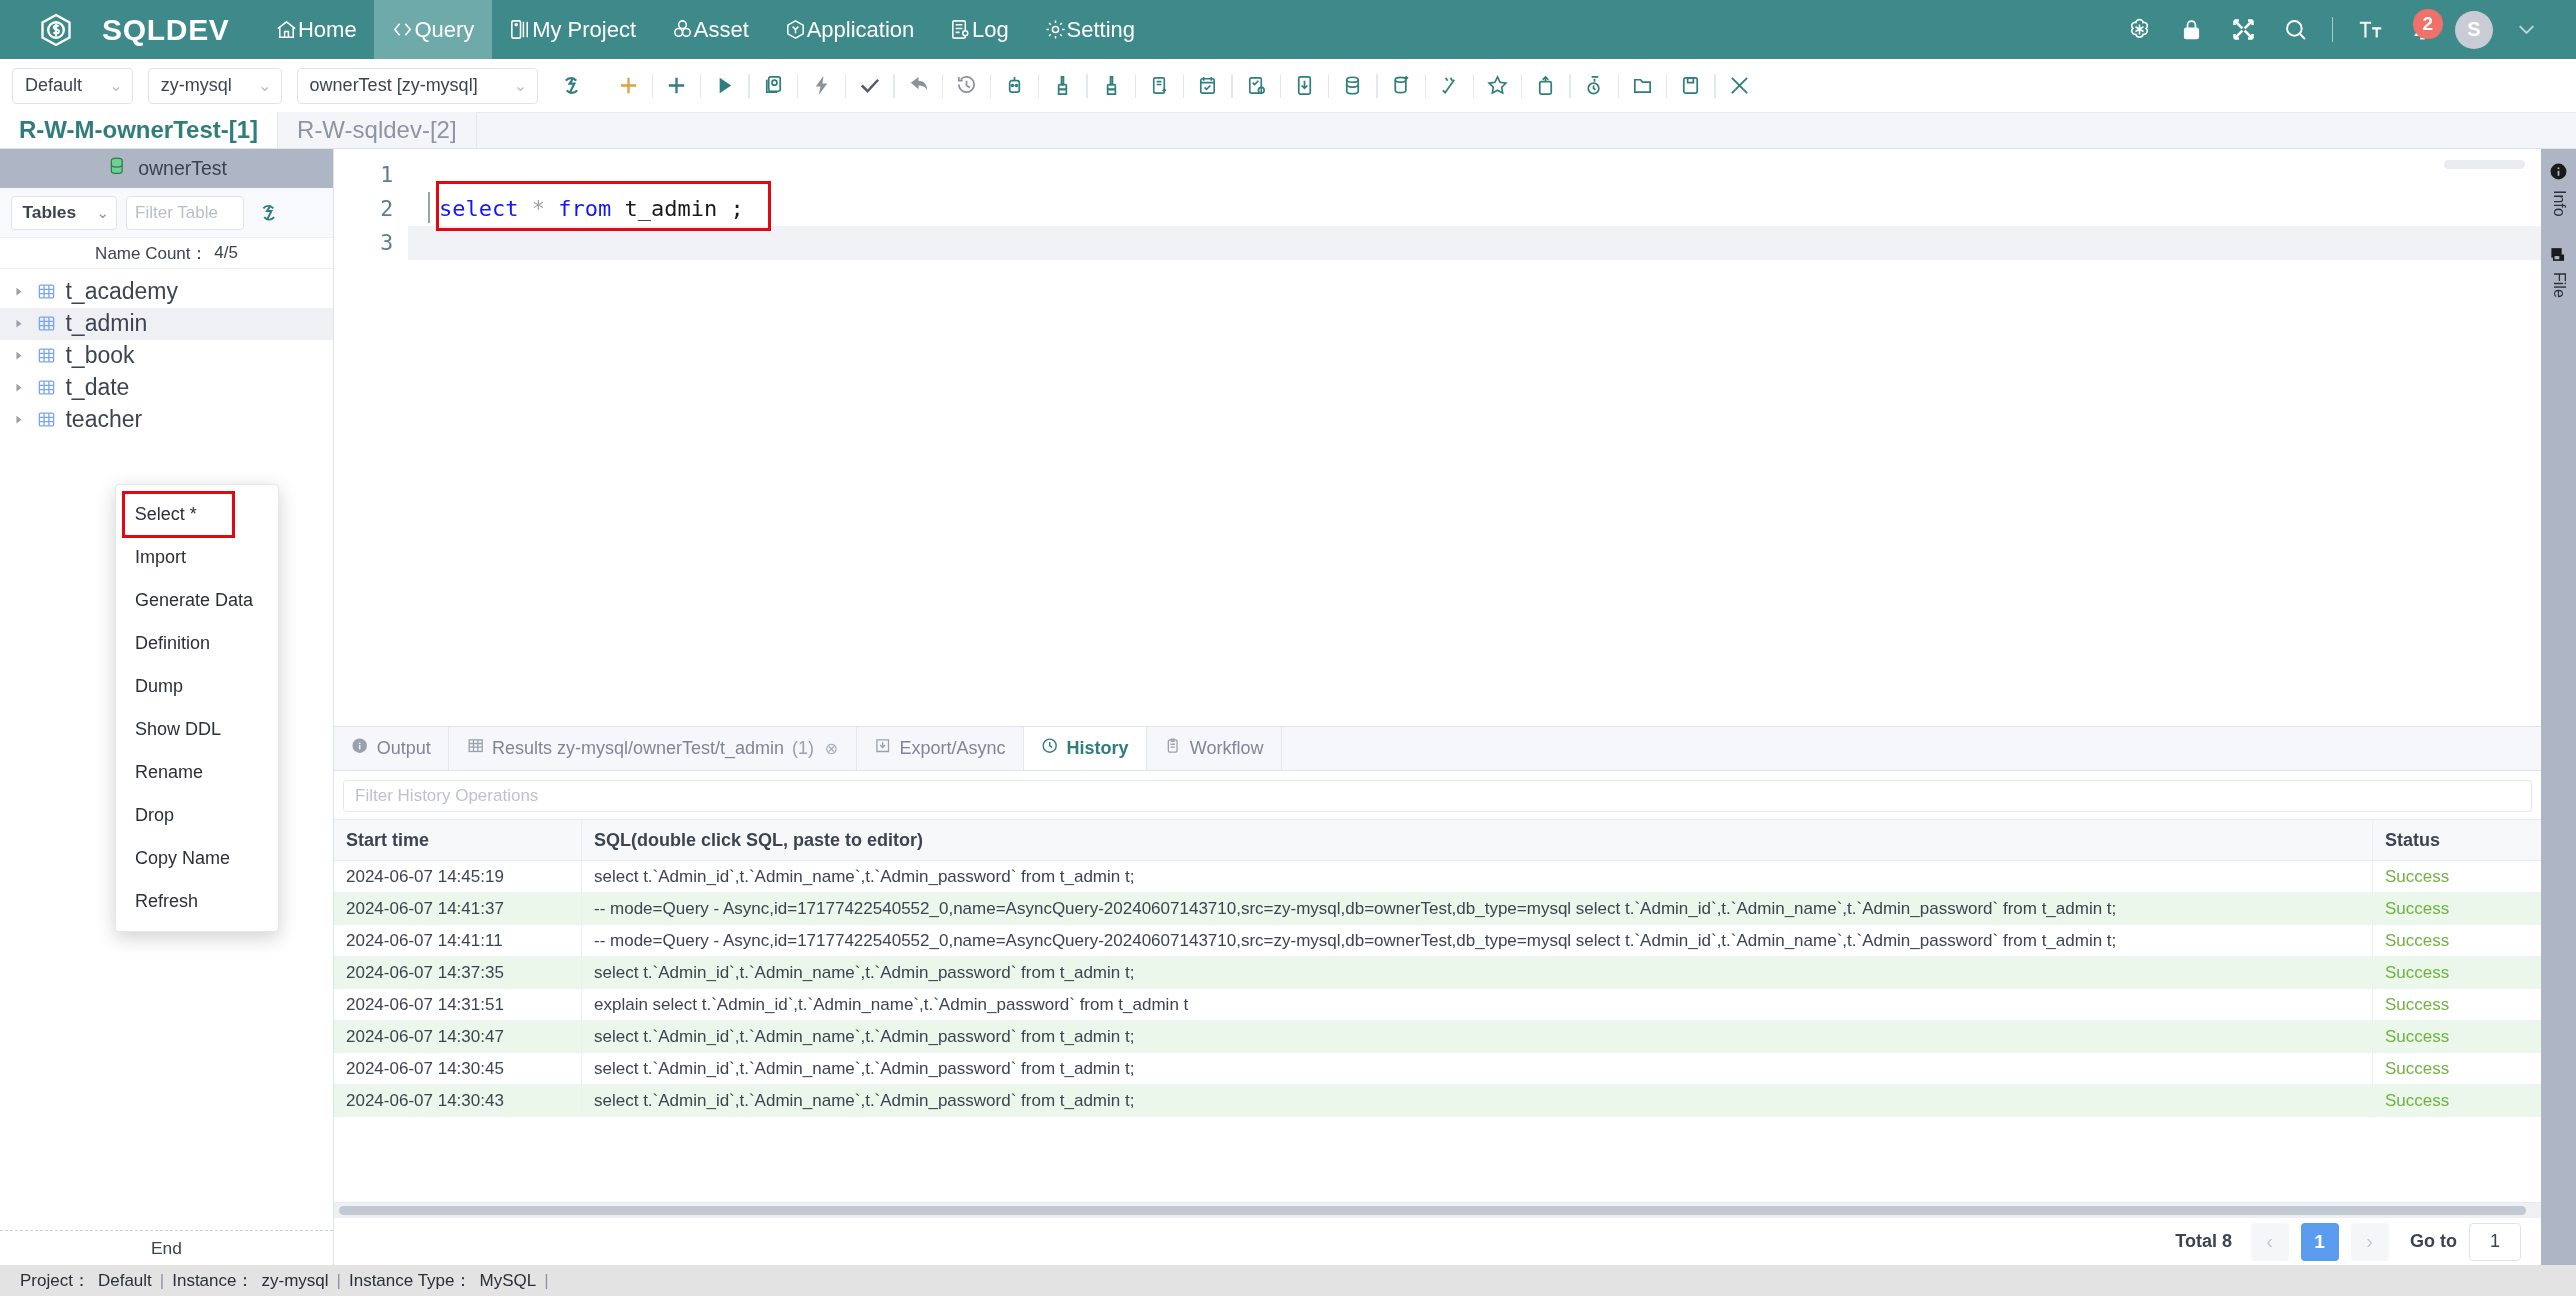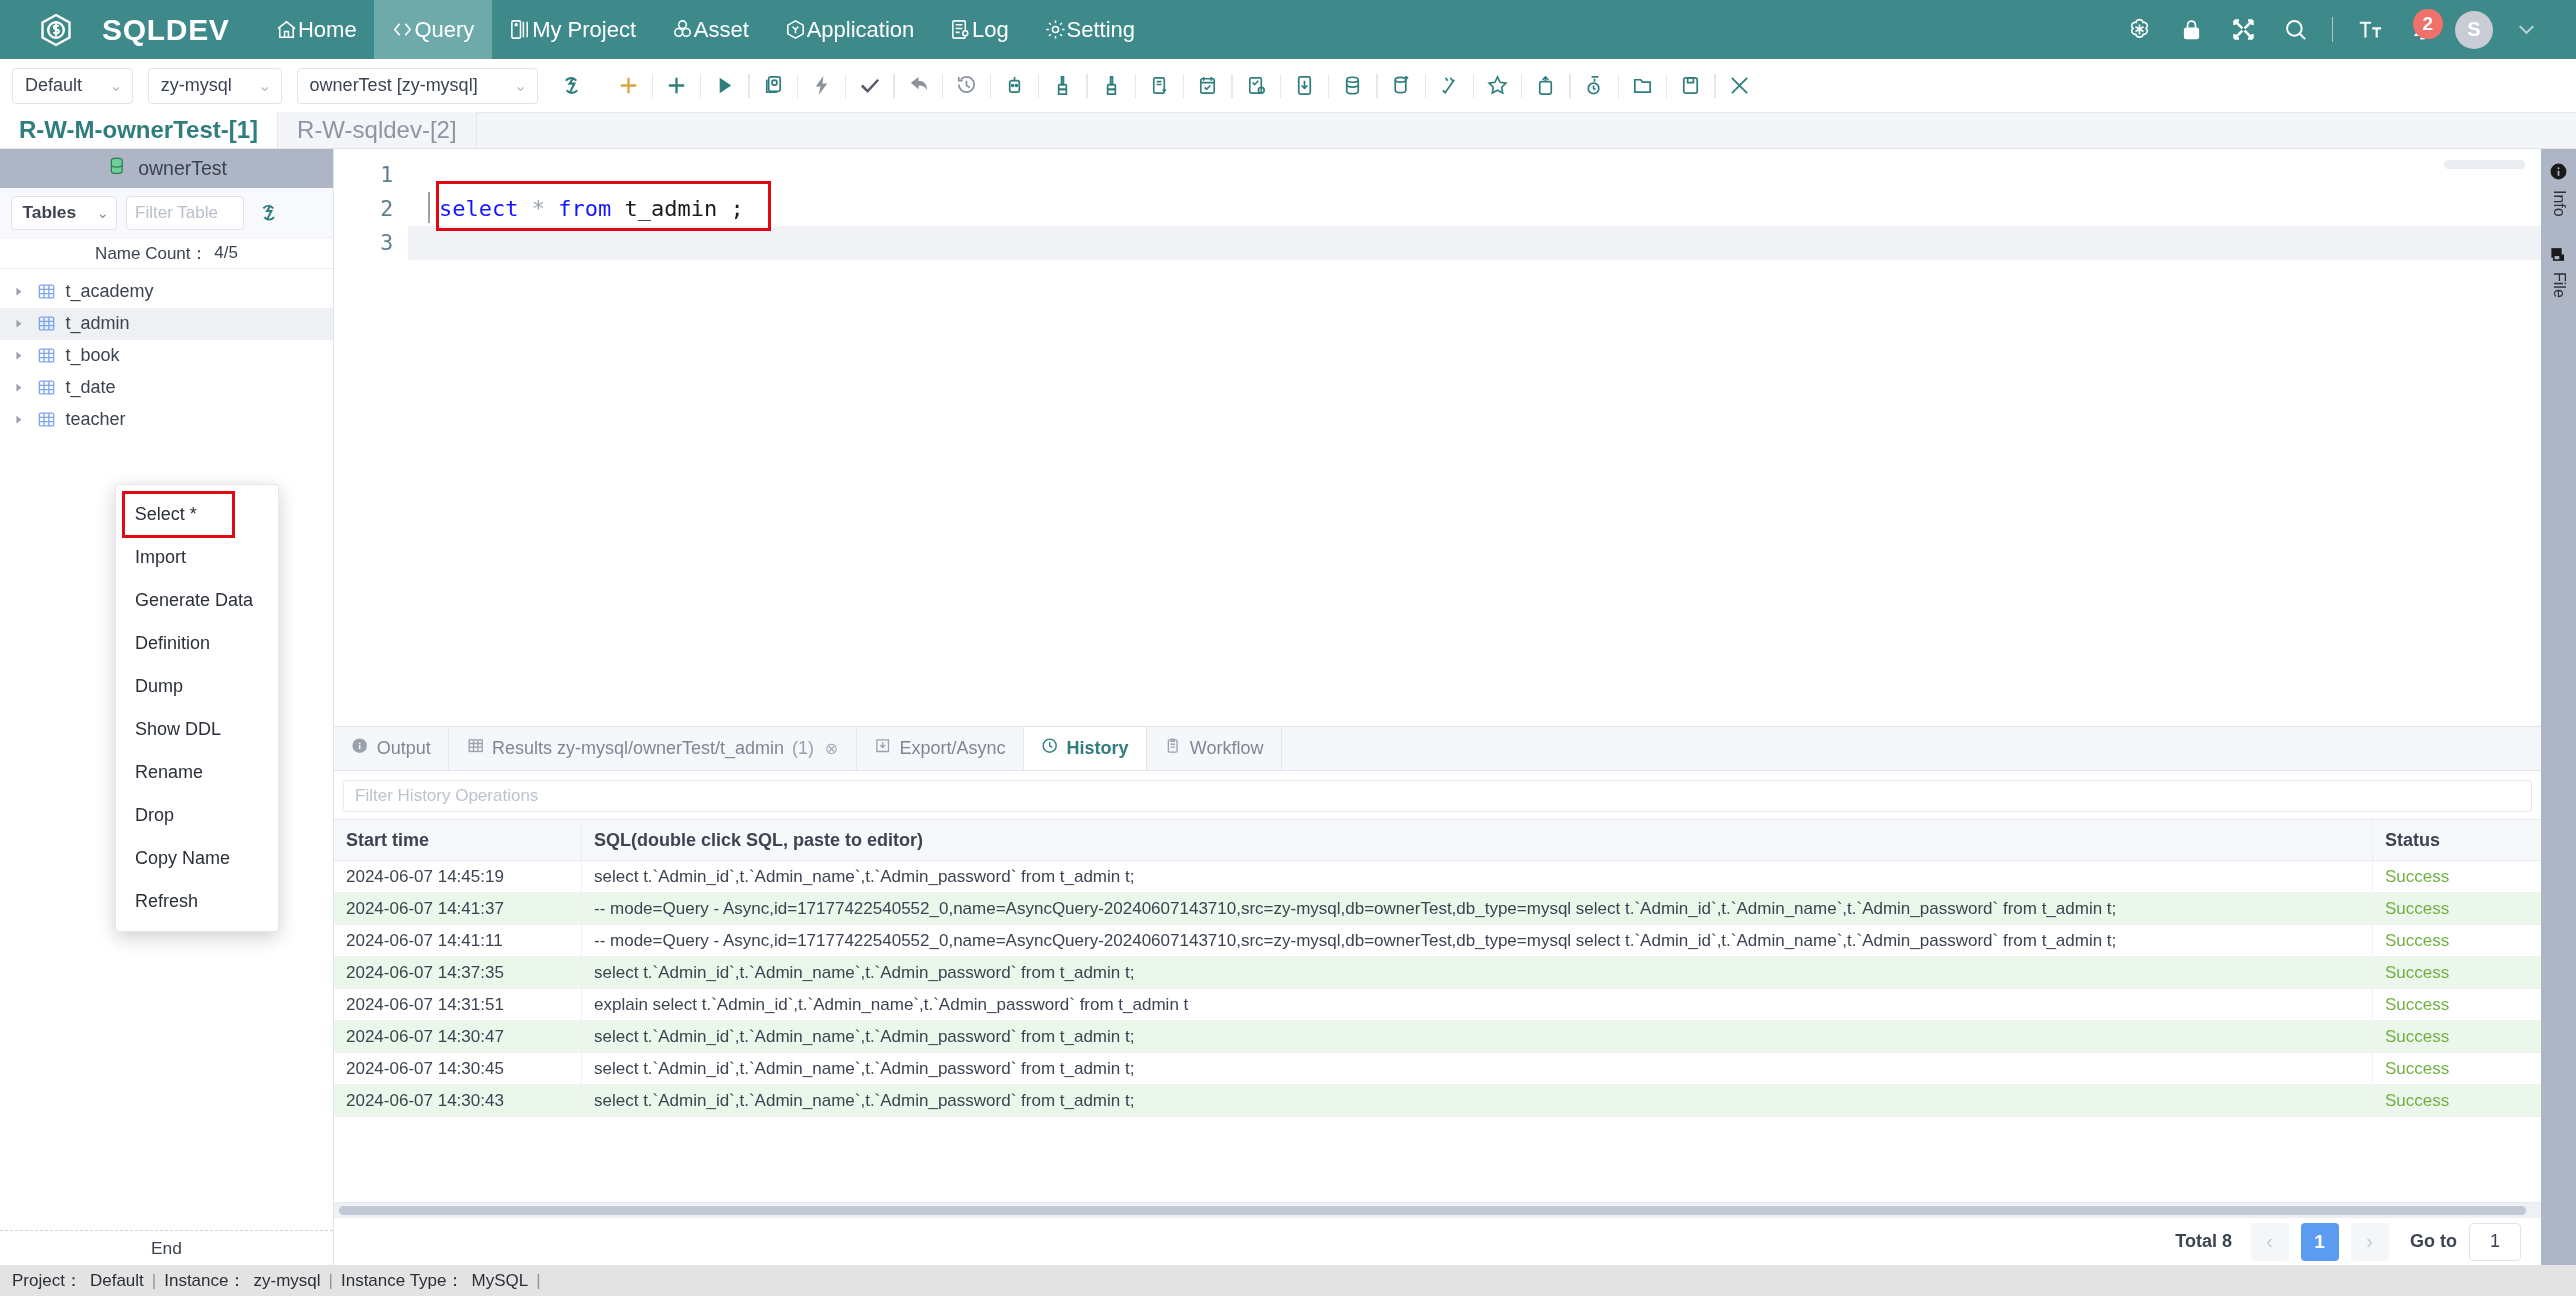--- a/index.html
+++ b/index.html
@@ -83,21 +83,21 @@
   .db-header svg { width: 21.5px; height: 21.5px; }
   .filterbar { height: 50px; display: flex; align-items: center; padding: 0 10.7px; gap: 9.4px; background: #f7f9fc; border-bottom: 1.3px solid #eceff4; }
   .kindsel { width: 106px; height: 34px; border: 1.3px solid #dfe3ea; border-radius: 4px; background: #fff; display: flex; align-items: center; justify-content: space-between; padding: 0 6.7px 0 10.7px; font-size: 17.4px; color: #3c4452; font-weight: bold; cursor: pointer; }
   .kindsel .sc { color: #8a93a2; font-weight: normal; font-size: 14.8px; }
   .filterinput { flex: 1; max-width: 118px; height: 34px; border: 1.3px solid #dfe3ea; border-radius: 4px; background: #fff; padding: 0 8px; font-size: 17px; color: #3c4452; outline: none; }
   .filterinput::placeholder { color: #b8bfcb; }
   .refresh-ic { width: 31px; height: 31px; display: flex; align-items: center; justify-content: center; cursor: pointer; }
   .refresh-ic svg { width: 21.5px; height: 21.5px; }
   .listcount { height: 31px; display: flex; align-items: center; justify-content: center; font-size: 17px; color: #3c4452; border-bottom: 1.3px solid #eceff4; gap: 6.7px; background: #fff; }
   .tree { flex: 1; overflow: hidden; padding-top: 6.7px; background: #fff; }
-  .tnode { height: 32px; display: flex; align-items: center; gap: 9.4px; padding-left: 10.7px; font-size: 18px; color: #3c4452; cursor: pointer; }
+  .tnode { height: 32px; display: flex; align-items: center; gap: 9.4px; padding-left: 10.7px; font-size: 23px; color: #3c4452; cursor: pointer; }
   .tnode.sel { background: #eef0f4; }
   .tcaret { width: 16px; height: 16px; display: flex; align-items: center; justify-content: center; }
   .tcaret svg { width: 13.4px; height: 13.4px; }
   .ticon { width: 20px; height: 20px; display: flex; align-items: center; justify-content: center; }
   .ticon svg { width: 19px; height: 19px; }
   .endbar { height: 35px; display: flex; align-items: center; justify-content: center; font-size: 17.4px; color: #3c4452; border-top: 1.3px dashed #cdd3dd; background: #fff; }
 
   
   .ctxmenu {
     position: absolute; left: 115px; top: 335px; width: 164px; background: #fff;
@@ -164,21 +164,21 @@
 
   
   .rightrail { width: 35px; flex: 0 0 35px; background: #aeb6c6; display: flex; flex-direction: column; align-items: center; padding-top: 13.4px; gap: 28px; }
   .rr-item { display: flex; flex-direction: column; align-items: center; gap: 6.7px; cursor: pointer; }
   .rr-item svg { width: 19px; height: 19px; }
   .rr-label { writing-mode: vertical-rl; font-size: 16px; color: #2a2f39; }
 
   
   .statusbar {
     height: 31px; flex: 0 0 31px; background: #e3e3e3; display: flex; align-items: center;
-    padding-left: 12px; font-size: 17px; color: #2a2f39; gap: 8px;
+    padding-left: 20px; font-size: 17px; color: #2a2f39; gap: 8px;
   }
   .sb-sep { color: #8d95a3; }
 </style>
 </head>
 <body>
 
 <div class="app">
 
   <div class="topnav">
     <div class="brand">

